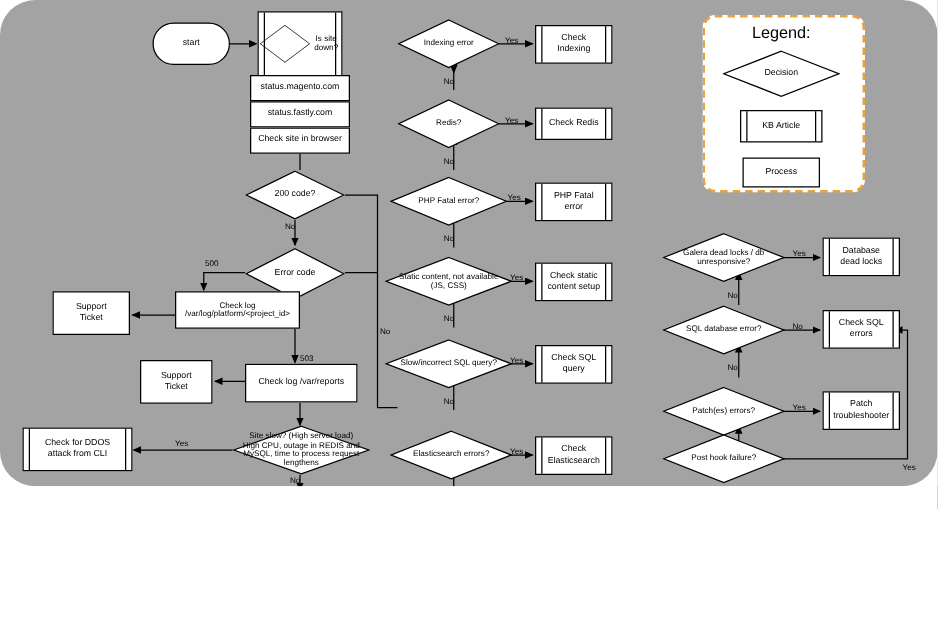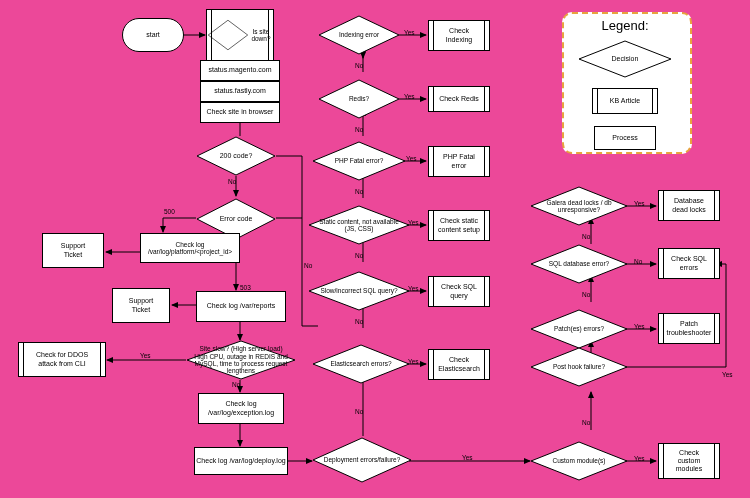--- a/index.html
+++ b/index.html
@@ -1,17 +1,17 @@
 <!DOCTYPE html>
 <html><head>
 <meta charset="utf-8">
 <style>
   html,body{margin:0;padding:0;background:#ffffff;}
   body{font-family:"Liberation Sans", sans-serif;}
-  #canvas{position:relative;width:750px;height:498px;overflow:hidden;background:#ec4899;}
+  #canvas{position:relative;width:750px;height:389px;overflow:hidden;background:#a3a3a3;border-radius:28px;}
   svg#wires{position:absolute;left:0;top:0;width:750px;height:498px;pointer-events:none;}
   .node{position:absolute;box-sizing:border-box;display:flex;align-items:center;justify-content:center;text-align:center;color:#000;line-height:1.15;}
   .process{border:1px solid #000;background:#fff;}
   .kb{border:1px solid #000;background:#fff;}
   .kb::before,.kb::after{content:"";position:absolute;top:0;bottom:0;width:0;border-left:1px solid #000;}
   .kb::before{left:4px;}
   .kb::after{right:4px;}
   .terminator{border:1px solid #000;border-radius:22px;background:#fff;}
   .diamond{background:transparent;}
   .diamond .dshape{position:absolute;left:0;top:0;width:100%;height:100%;}

